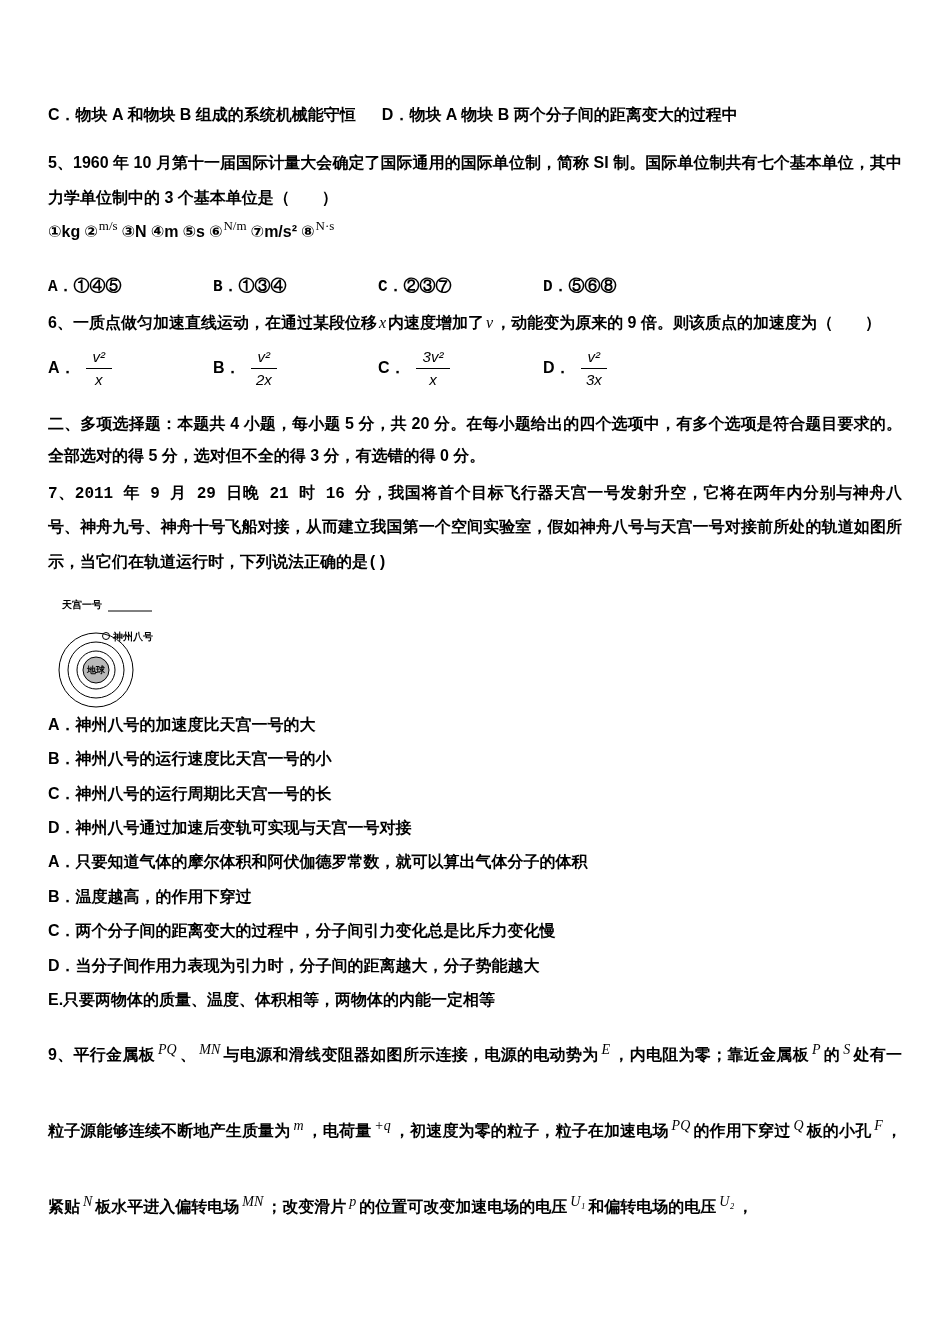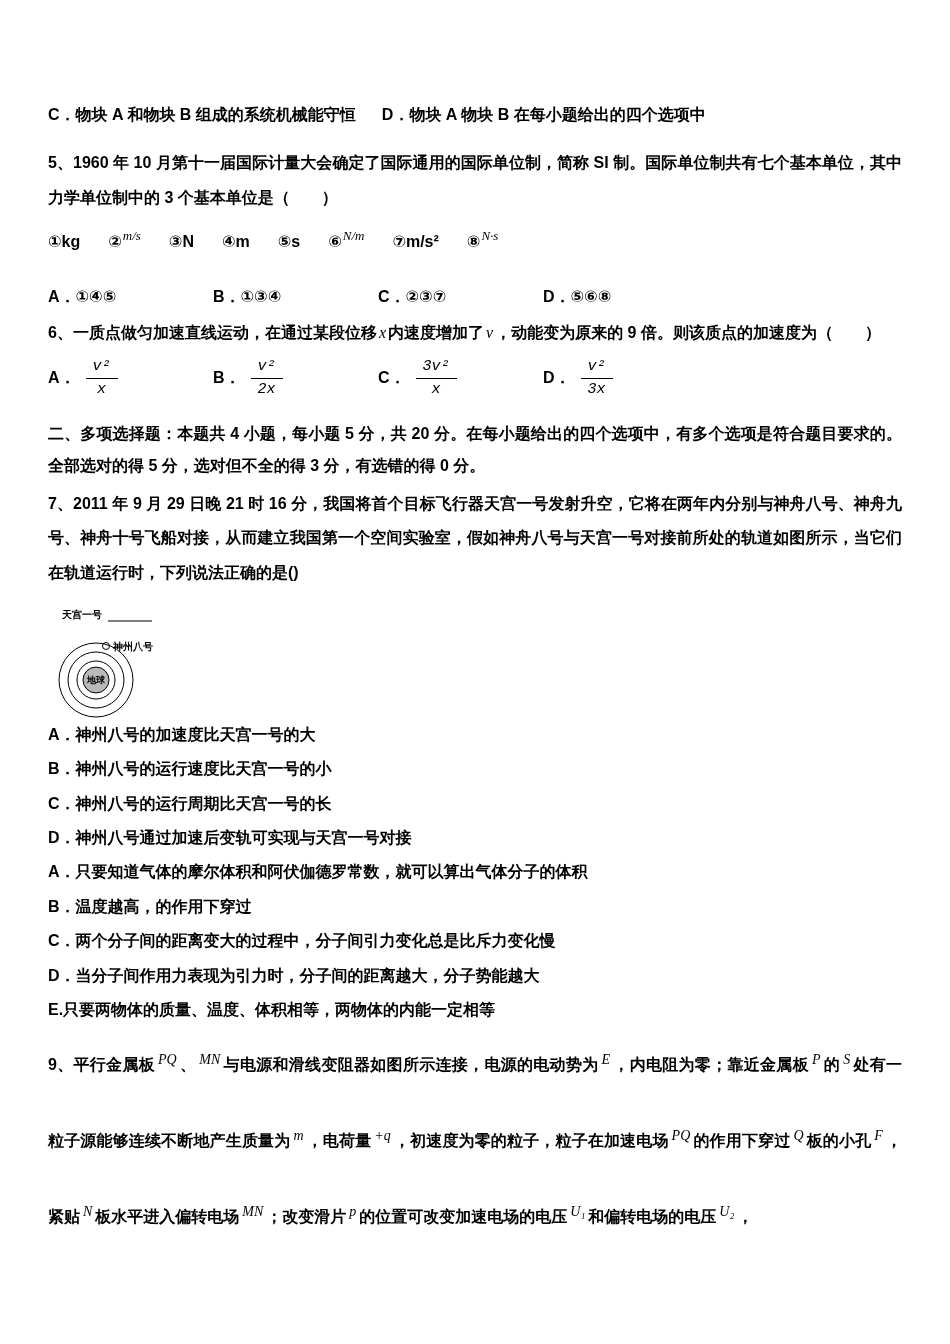--- a/index.html
+++ b/index.html
@@ -11,51 +11,50 @@
     background: #ffffff;
     color: #000000;
     font-family: "Liberation Sans", "DejaVu Sans", sans-serif;
     font-size: 16px;
     font-weight: 600;
     line-height: 2.15;
     overflow: hidden;
   }
   .para { text-align: justify; }
   .cd-line span.gap { display: inline-block; width: 26px; }
-  .units-row { margin-top: 10px; display: flex; align-items: flex-end; gap: 28px; }
+  .units-row { margin-top: 0; display: flex; align-items: flex-end; gap: 4px; }
   .unit { white-space: nowrap; }
   .u-raised {
     font-family: "Liberation Serif", "DejaVu Serif", serif;
-    font-style: italic;
     font-weight: 400;
     font-size: 13px;
     position: relative;
     top: -7px;
     padding-left: 1px;
   }
   .opts-row { display: flex; margin-top: 20px; }
-  .opts-row .opt { width: 165px; }
+  .opts-row .opt { width: 165px; font-family: Liberation Mono, monospace; }
   .frac-row { display: flex; margin-top: 2px; align-items: center; height: 52px; }
   .frac-row .opt { width: 165px; display: flex; align-items: center; }
   .frac {
     display: inline-block;
     text-align: center;
     vertical-align: middle;
     margin-left: 10px;
-    font-family: Liberation Mono, monospace;
+    font-family: Liberation Sans, sans-serif;
     font-style: italic;
     font-weight: 400;
     line-height: 1.3;
   }
   .frac .num { display: block; padding: 0 7px 1px 7px; border-bottom: 1.4px solid #000; font-size: 15px; }
   .frac .den { display: block; font-size: 15px; padding-top: 1px; }
   .sec-head { margin-top: 14px; line-height: 1.95; }
   .q6-stem { margin-top: 2px; }
   .q5-stem { margin-top: 14px; }
-  .q7-stem { margin-top: 6px; }
+  .q7-stem { margin-top: 6px; font-family: Liberation Mono, monospace; }
   .mi {
     font-family: "Liberation Serif", "DejaVu Serif", serif;
     font-style: italic;
     font-weight: 400;
     padding: 0 2px;
   }
   .math {
     font-family: "Liberation Serif", "DejaVu Serif", serif;
     font-style: italic;
     font-weight: 400;
@@ -70,21 +69,21 @@
   .svg-label-earth { font-size: 9px; }
   .opt-line { }
   .q9-para { text-align: justify; line-height: 75px; margin-top: 0; }
 </style>
 </head>
 <body>
 
 <div class="page">
 
   <div class="para cd-line">
-    <span>C．物块 A 和物块 B 组成的系统机械能守恒</span><span class="gap"></span><span>D．物块 A 物块 B 在每小题给出的四个选项中</span>
+    <span>C．物块 A 和物块 B 组成的系统机械能守恒</span><span class="gap"></span><span>D．物块 A 物块 B 两个分子间的距离变大的过程中</span>
   </div>
 
   <div class="para q5-stem">5、1960 年 10 月第十一届国际计量大会确定了国际通用的国际单位制，简称 SI 制。国际单位制共有七个基本单位，其中力学单位制中的 3 个基本单位是（　　）</div>
 
   <div class="units-row">
     <span class="unit"><span>①</span><span>kg</span></span>
     <span class="unit"><span>②</span><span class="u-raised">m/s</span></span>
     <span class="unit"><span>③</span><span>N</span></span>
     <span class="unit"><span>④</span><span>m</span></span>
     <span class="unit"><span>⑤</span><span>s</span></span>

